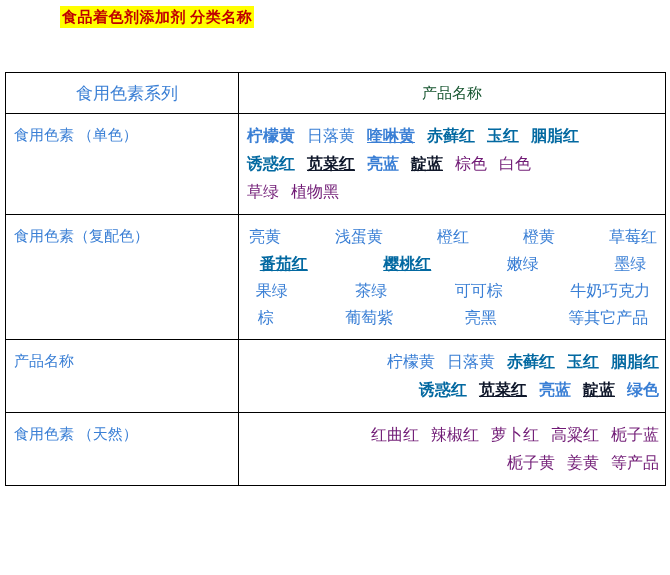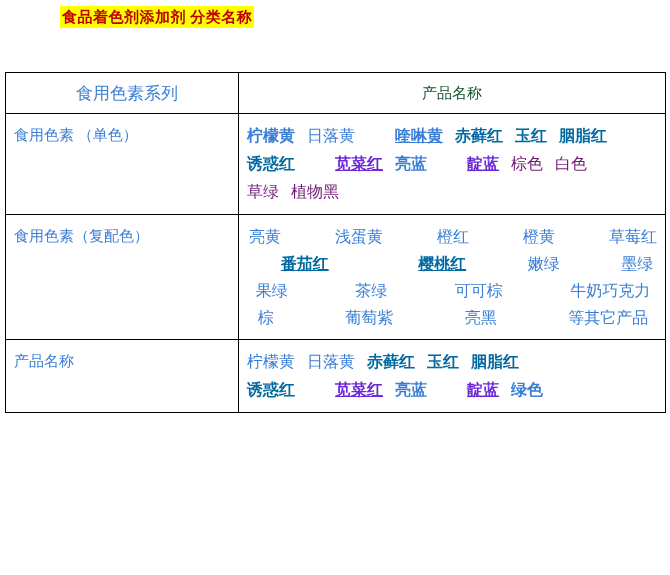--- a/index.html
+++ b/index.html
@@ -74,42 +74,42 @@
     line-height: 24px;
     padding: 8px 0 8px 0;
     text-align: center;
   }
   .row-line {
     line-height: 27px;
     white-space: nowrap;
     font-size: 14px;
   }
   .row-line.center {
-    text-align: left;
+    text-align: right;
   }
   .row-line.spread {
     display: flex;
     justify-content: space-around;
     align-items: baseline;
     gap: 38px;
   }
   .item {
     display: inline-block;
     margin-right: 12px;
     font-size: 16px;
   }
   .item:last-child {
     margin-right: 0;
   }
   .c-black { color: #701a75; }
   .c-blue  { color: #3a7fd5; }
   .c-red   { color: #0369a1; }
-  .c-crimson { color: #6d28d9; }
+  .c-crimson { color: #0f172a; }
   .b { font-weight: bold; }
-  .u { text-decoration: underline; margin-left: 28px; }
+  .u { text-decoration: underline; }
 </style>
 </head>
 <body>
 
 <div class="page">
 
   <div class="title-wrap">
     <span class="title">食品着色剂添加剂  分类名称</span>
   </div>
 
@@ -179,16 +179,29 @@
             <span class="cat-label">产品名称</span>
           </div>
         </td>
         <td class="col-right">
           <div class="cell-pad">
               <div class="row-line center"><span class="item c-blue">柠檬黄</span><span class="item c-blue">日落黄</span><span class="item c-red b">赤藓红</span><span class="item c-red b">玉红</span><span class="item c-red b">胭脂红</span></div>
               <div class="row-line center"><span class="item c-red b">诱惑红</span><span class="item c-crimson b u">苋菜红</span><span class="item c-blue b">亮蓝</span><span class="item c-crimson b u">靛蓝</span><span class="item c-blue b">绿色</span></div>
             </div>
         </td>
       </tr>
+      <tr>
+        <td class="col-left">
+          <div class="cell-pad">
+            <span class="cat-label">食用色素 （天然）</span>
+          </div>
+        </td>
+        <td class="col-right">
+          <div class="cell-pad">
+              <div class="row-line center"><span class="item c-black">红曲红</span><span class="item c-black">辣椒红</span><span class="item c-black">萝卜红</span><span class="item c-black">高粱红</span><span class="item c-black">栀子蓝</span></div>
+              <div class="row-line center"><span class="item c-black">栀子黄</span><span class="item c-black">姜黄</span><span class="item c-black">等产品</span></div>
+            </div>
+        </td>
+      </tr>
     </tbody>
   </table>
 
 </div>
 
 </body></html>

